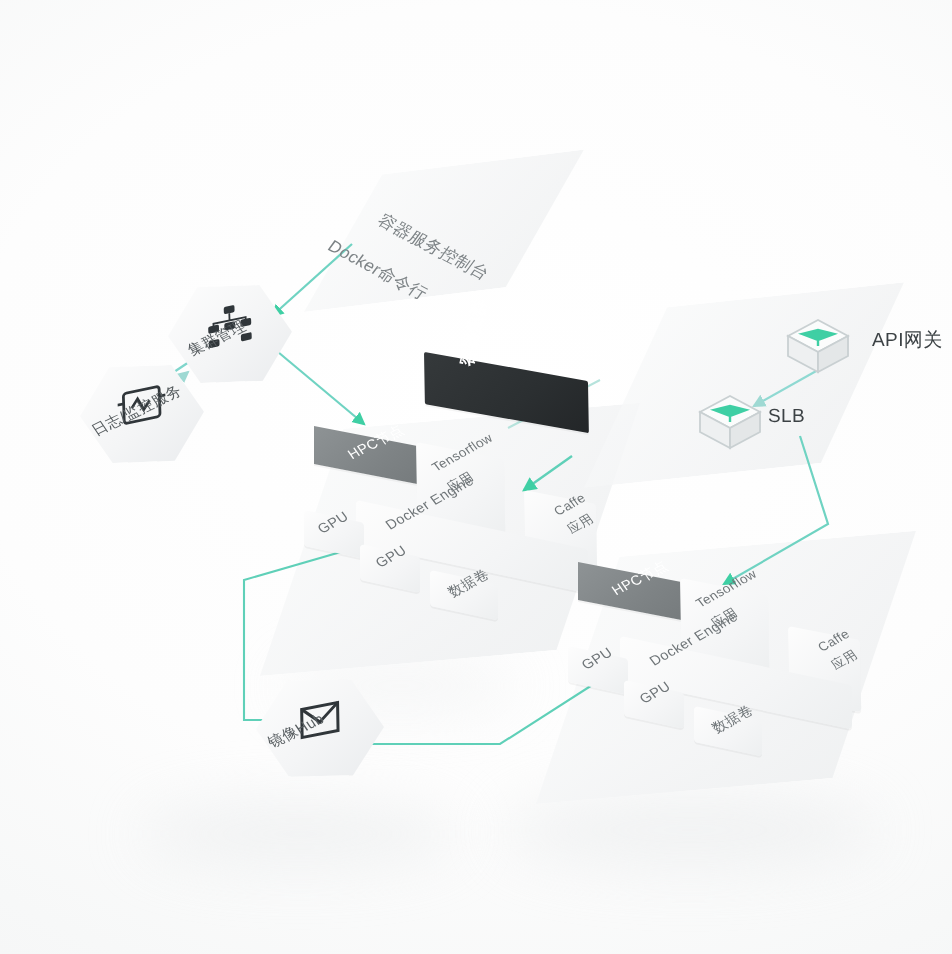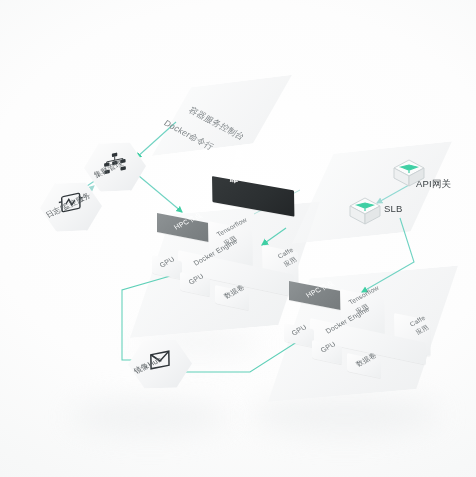--- a/index.html
+++ b/index.html
@@ -224,21 +224,21 @@
   <div class="cube" style="left:392px;top:158px;width:34px;height:30px;">
     <svg width="34" height="30" viewBox="0 0 34 30">
       <g>
         <path d="M2,10 L17,2 L32,10 L17,18 Z" fill="#fbfcfc" stroke="#c9d0d2" stroke-width=".9"></path>
         <path d="M2,10 L2,20 L17,28 L17,18 Z" fill="#eef0f1" stroke="#c9d0d2" stroke-width=".9"></path>
         <path d="M17,18 L17,28 L32,20 L32,10 Z" fill="#e4e7e8" stroke="#c9d0d2" stroke-width=".9"></path>
         <path d="M9,9 L17,12 L25,9 L17,7 Z M17,12 L17,15" fill="#3fcfa4" stroke="#3fcfa4" stroke-width="1.2"></path>
       </g>
     </svg>
   </div>
-  <div class="lbl" style="left:416px;top:164px;font-size:9.5px;color:#3c4245;margin-top:14px;">API网关</div>
+  <div class="lbl" style="left:436px;top:164px;font-size:9.5px;color:#3c4245;">API网关</div>
 
   <div class="cube" style="left:348px;top:196px;width:34px;height:30px;">
     <svg width="34" height="30" viewBox="0 0 34 30">
       <g>
         <path d="M2,10 L17,2 L32,10 L17,18 Z" fill="#fbfcfc" stroke="#c9d0d2" stroke-width=".9"></path>
         <path d="M2,10 L2,20 L17,28 L17,18 Z" fill="#eef0f1" stroke="#c9d0d2" stroke-width=".9"></path>
         <path d="M17,18 L17,28 L32,20 L32,10 Z" fill="#e4e7e8" stroke="#c9d0d2" stroke-width=".9"></path>
         <path d="M9,9 L17,12 L25,9 L17,7 Z M17,12 L17,15" fill="#3fcfa4" stroke="#3fcfa4" stroke-width="1.2"></path>
       </g>
     </svg>

